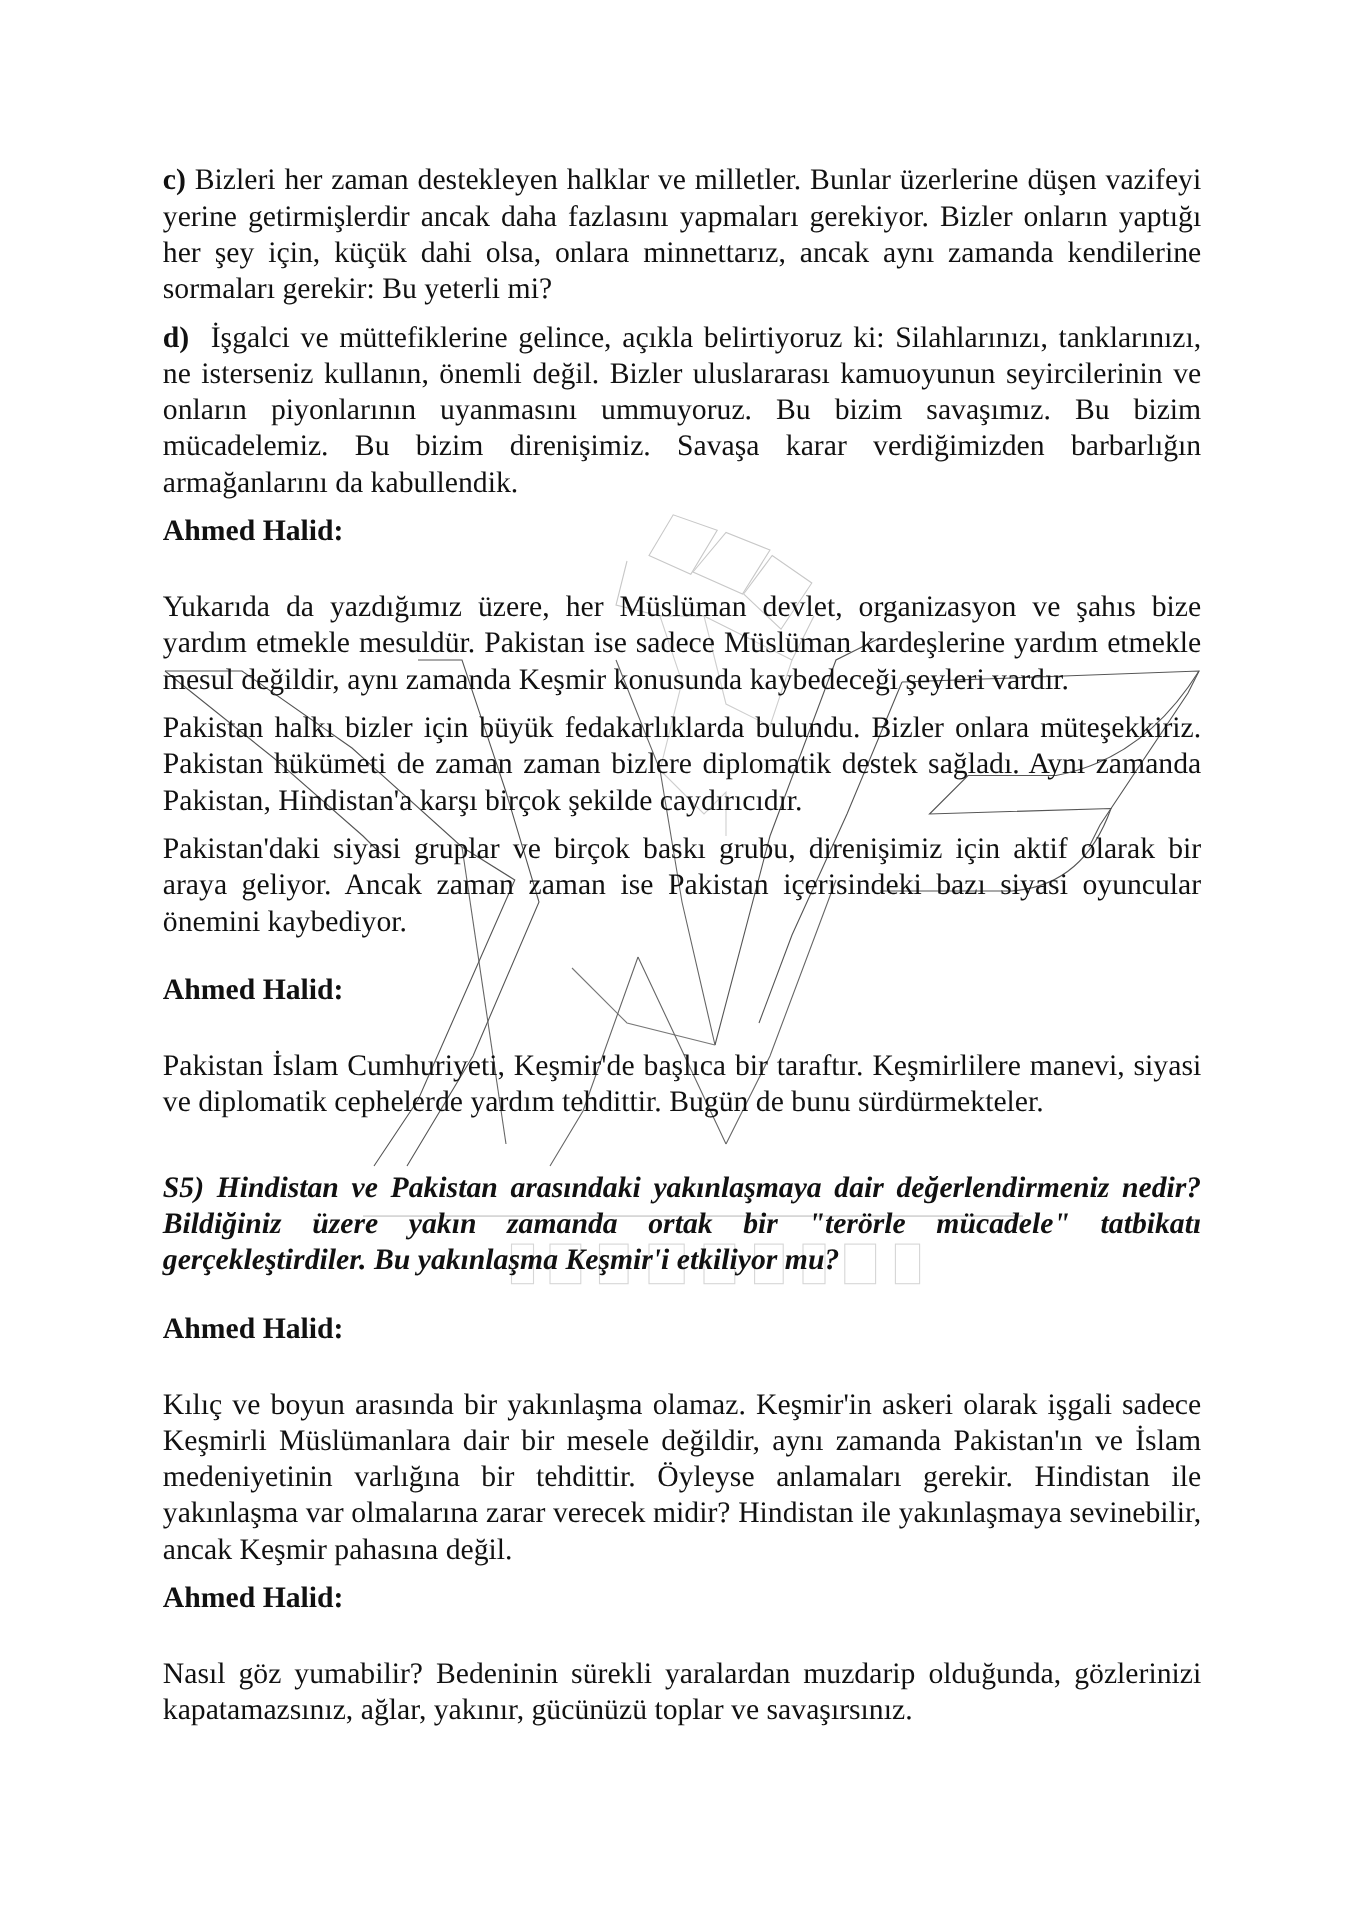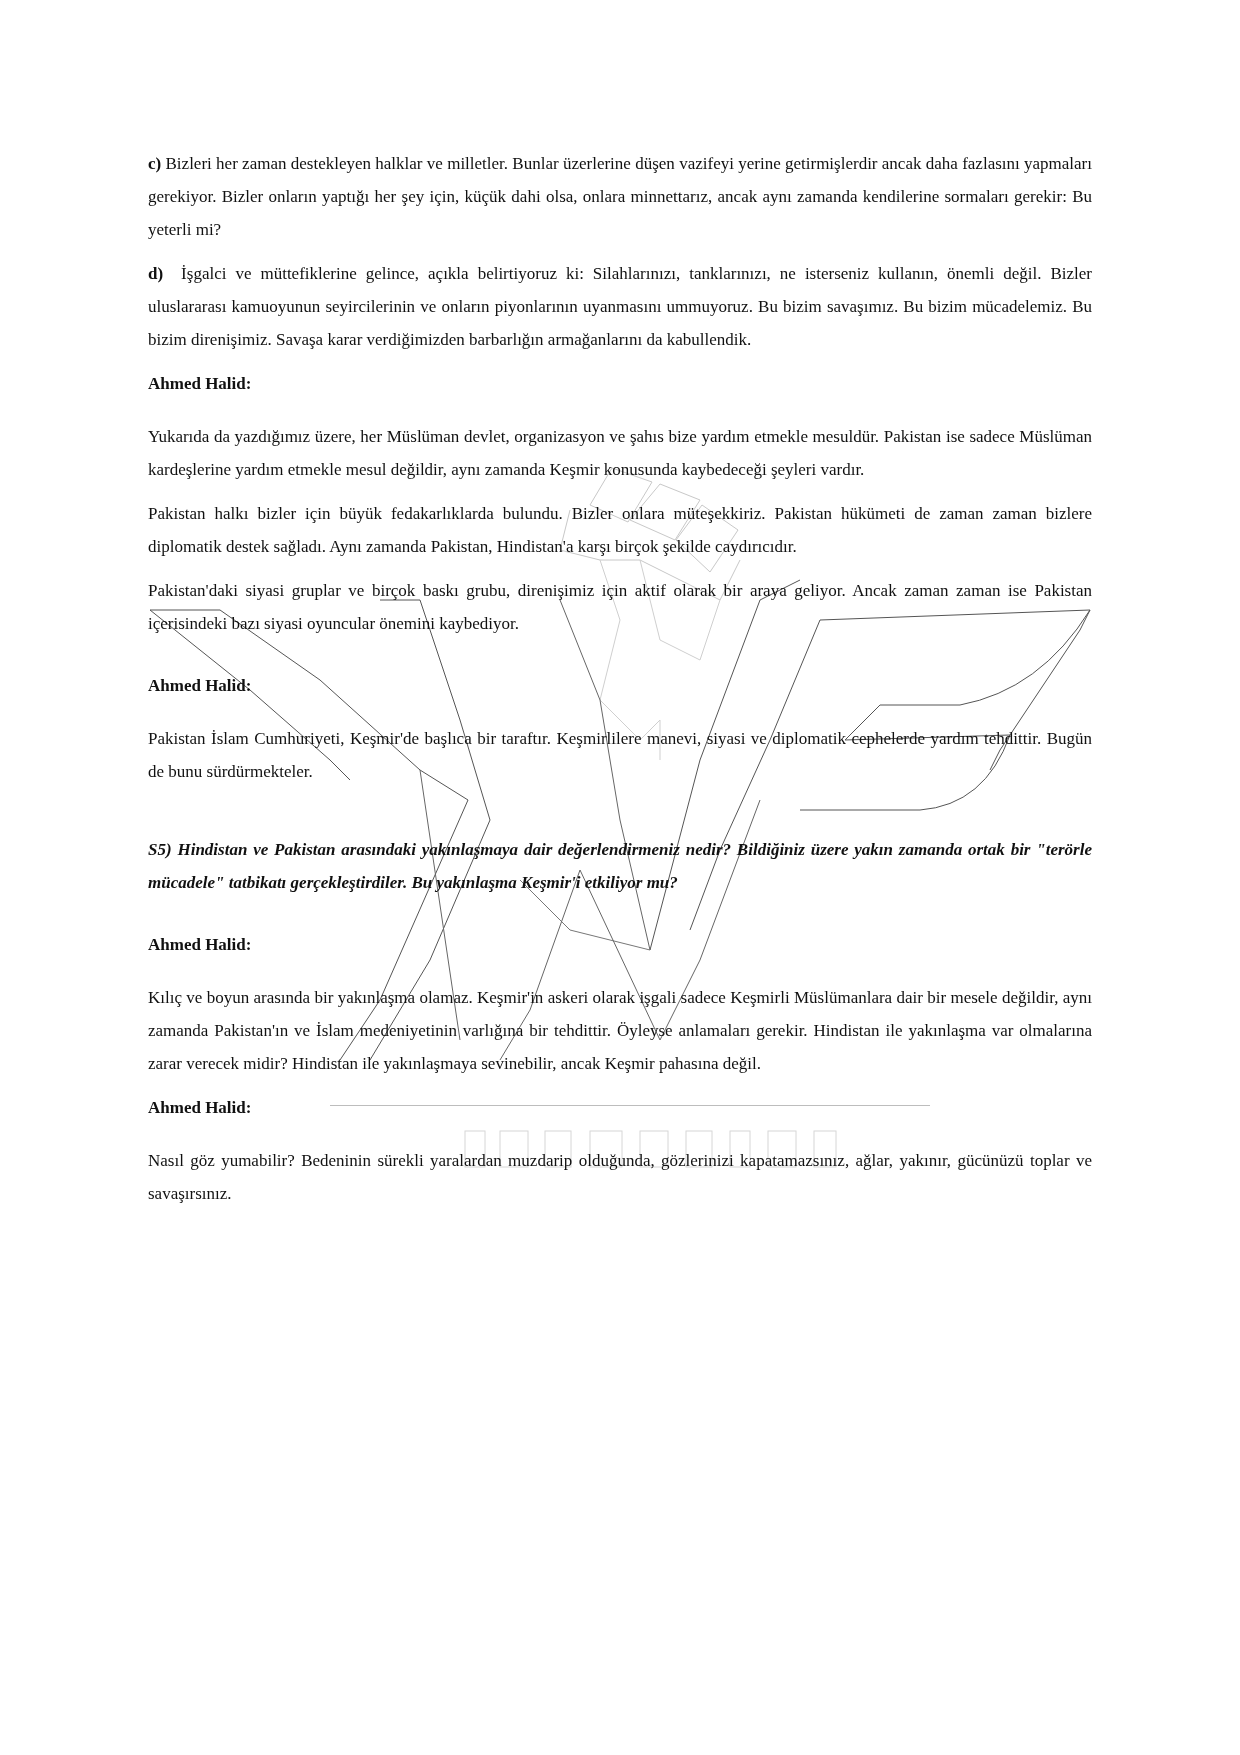--- a/index.html
+++ b/index.html
@@ -30,27 +30,27 @@
     }
     .content {
       position: absolute;
       left: 148px;
       top: 147px;
       width: 944px;
       z-index: 2;
     }
     p {
       margin: 0;
-      font-size: 17px;
+      font-size: 27px;
       line-height: 33px;
       text-align: justify;
     }
     .bold { font-weight: bold; }
     .gap-s { margin-top: 11px; }
-    .gap-m { margin-top: 20px; }
+    .gap-m { margin-top: 36px; }
     .gap-l { margin-top: 29px; }
     .gap-xl { margin-top: 32px; }
     .rule {
       position: absolute;
       left: 330px;
       top: 1105px;
       width: 600px;
       height: 0;
       border-top: 1.5px solid #bdbdbd;
       z-index: 2;

